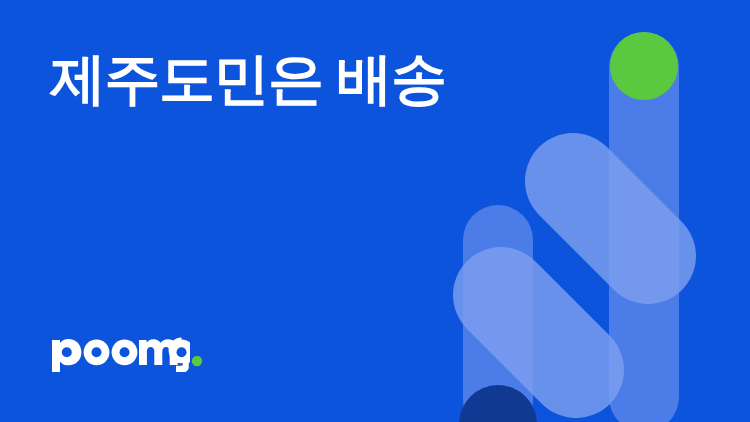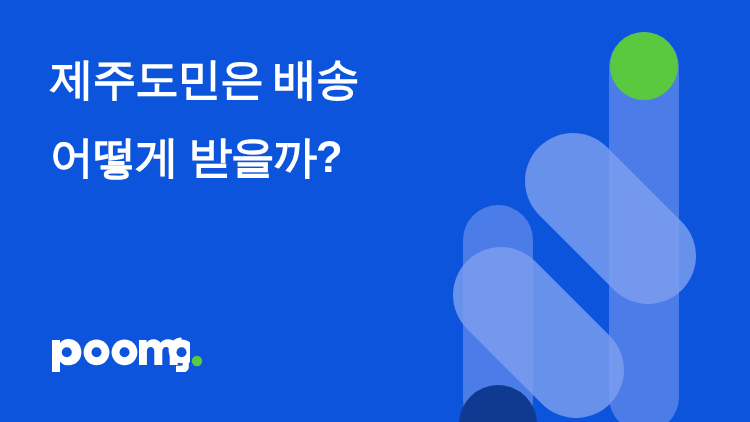--- a/index.html
+++ b/index.html
@@ -28,21 +28,21 @@
   #headline {
     position: absolute;
     left: 50px;
     top: 40px;
     width: 400px;
     z-index: 5;
   }
   .hl-line {
     display: block;
     color: #FFFFFF;
-    font-size: 44px;
+    font-size: 56px;
     line-height: 78px;
     font-weight: 700;
     letter-spacing: -1.5px;
     white-space: nowrap;
     font-family: "Liberation Sans", "DejaVu Sans", sans-serif;
   }
 
   
   #logo {
     position: absolute;
@@ -83,21 +83,20 @@
 
         <line x1="501" y1="295" x2="576" y2="370" stroke="#7D9FF0" stroke-width="96" stroke-linecap="round"></line>
       </g>
 
       <circle cx="498" cy="424" r="39" fill="#103A91"></circle>
     </g>
   </svg>
 
   <div id="headline">
     <span class="hl-line" style="color: rgb(255, 255, 255);">제주도민은 배송</span>
-    <span class="hl-line" style="color: rgb(255, 255, 255);">어떻게 받을까?</span>
   </div>
 
   <div id="logo">
     <svg id="logo-wordmark-svg" width="140" height="42" viewBox="0 0 140 42">
       <g fill="#FFFFFF">
 
         <path d="M2 10 h8 v3.0 a10.5 10.5 0 0 1 8.4 -3.9 c7.6 0 13 5.7 13 13.1 c0 7.4 -5.4 13.1 -13 13.1
                  a10.5 10.5 0 0 1 -8.4 -3.9 V42 H2 Z
                  M16.8 17.3 a5.0 5.0 0 1 0 0 10 a5.0 5.0 0 0 0 0 -10 Z"></path>
 

